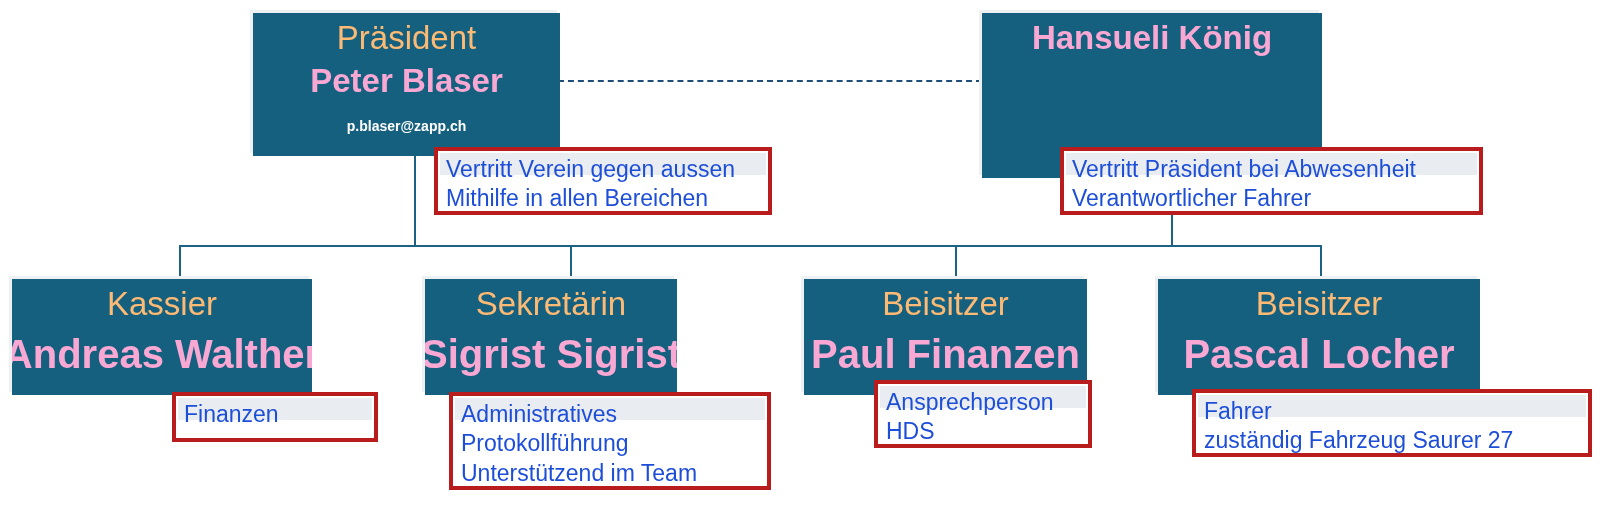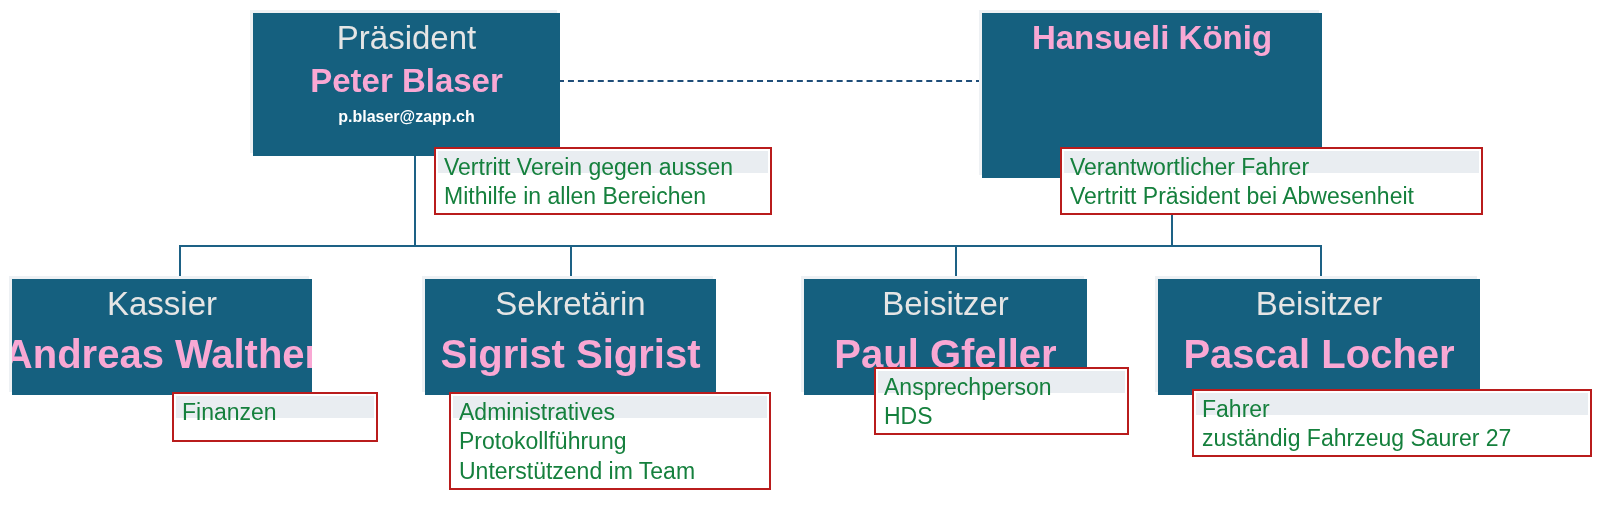--- a/index.html
+++ b/index.html
@@ -27,53 +27,53 @@
     box-shadow: -3px -3px 0 0 #eef1f4;
     display: flex;
     flex-direction: column;
     align-items: center;
     justify-content: flex-start;
     color: #ffffff;
     overflow: hidden;
   }
   .role-title {
     font-weight: 400;
-    color: #e5e5e5;
+    color: #fdba74;
     line-height: 1.05;
     white-space: nowrap;
   }
   .role-name {
     font-weight: 700;
     color: #f9a8d4;
     line-height: 1.05;
     white-space: nowrap;
   }
   .role-email {
     font-weight: 700;
     color: #ffffff;
     line-height: 1.1;
     white-space: nowrap;
   }
 
   
   .role-box.top .role-title   { font-size: 33px; margin-top: 8px; }
   .role-box.top .role-name    { font-size: 33px; margin-top: 8px; }
-  .role-box.top .role-email   { font-size: 16px; margin-top: 10px; }
+  .role-box.top .role-email   { font-size: 14px; margin-top: 21px; }
 
   .role-box.bottom .role-title { font-size: 33px; margin-top: 8px; }
   .role-box.bottom .role-name  { font-size: 40px; margin-top: 11px; text-align: right; }
 
   
   .note-box {
     position: absolute;
     background: #ffffff;
-    border: 2px solid #b91c1c;
+    border: 4px solid #b91c1c;
     box-sizing: border-box;
     padding: 4px 8px 5px 8px;
-    color: #15803d;
+    color: #1d4ed8;
     font-size: 23px;
     line-height: 1.28;
     white-space: nowrap;
     overflow: hidden;
   }
   .note-box .note-line { display: block; }
   
   .note-box::before {
     content: "";
     position: absolute;
@@ -126,50 +126,50 @@
   <div class="note-box" style="left:434px; top:147px; width:338px; height:68px;">
     <span class="note-line">Vertritt Verein gegen aussen</span>
     <span class="note-line">Mithilfe in allen Bereichen</span>
   </div>
 
   <div class="role-box top" style="left:982px; top:13px; width:340px; height:165px;">
     <span class="role-name">Hansueli König</span>
   </div>
 
   <div class="note-box" style="left:1060px; top:147px; width:423px; height:68px;">
+    <span class="note-line">Vertritt Präsident bei Abwesenheit</span>
     <span class="note-line">Verantwortlicher Fahrer</span>
-    <span class="note-line">Vertritt Präsident bei Abwesenheit</span>
   </div>
 
   <div class="role-box bottom" style="left:12px; top:279px; width:300px; height:116px;">
     <span class="role-title">Kassier</span>
     <span class="role-name">Andreas Walther</span>
   </div>
 
   <div class="note-box" style="left:172px; top:392px; width:206px; height:50px;">
     <span class="note-line">Finanzen</span>
   </div>
 
-  <div class="role-box bottom" style="left:425px; top:279px; width:291px; height:116px;">
+  <div class="role-box bottom" style="left:425px; top:279px; width:252px; height:116px;">
     <span class="role-title">Sekretärin</span>
     <span class="role-name">Sigrist Sigrist</span>
   </div>
 
   <div class="note-box" style="left:449px; top:392px; width:322px; height:98px;">
     <span class="note-line">Administratives</span>
     <span class="note-line">Protokollführung</span>
     <span class="note-line">Unterstützend im Team</span>
   </div>
 
   <div class="role-box bottom" style="left:804px; top:279px; width:283px; height:116px;">
     <span class="role-title">Beisitzer</span>
-    <span class="role-name">Paul Gfeller</span>
+    <span class="role-name">Paul Finanzen</span>
   </div>
 
-  <div class="note-box" style="left:874px; top:367px; width:255px; height:68px;">
+  <div class="note-box" style="left:874px; top:380px; width:218px; height:68px;">
     <span class="note-line">Ansprechperson</span>
     <span class="note-line">HDS</span>
   </div>
 
   <div class="role-box bottom" style="left:1158px; top:279px; width:322px; height:116px;">
     <span class="role-title">Beisitzer</span>
     <span class="role-name">Pascal Locher</span>
   </div>
 
   <div class="note-box" style="left:1192px; top:389px; width:400px; height:68px;">

